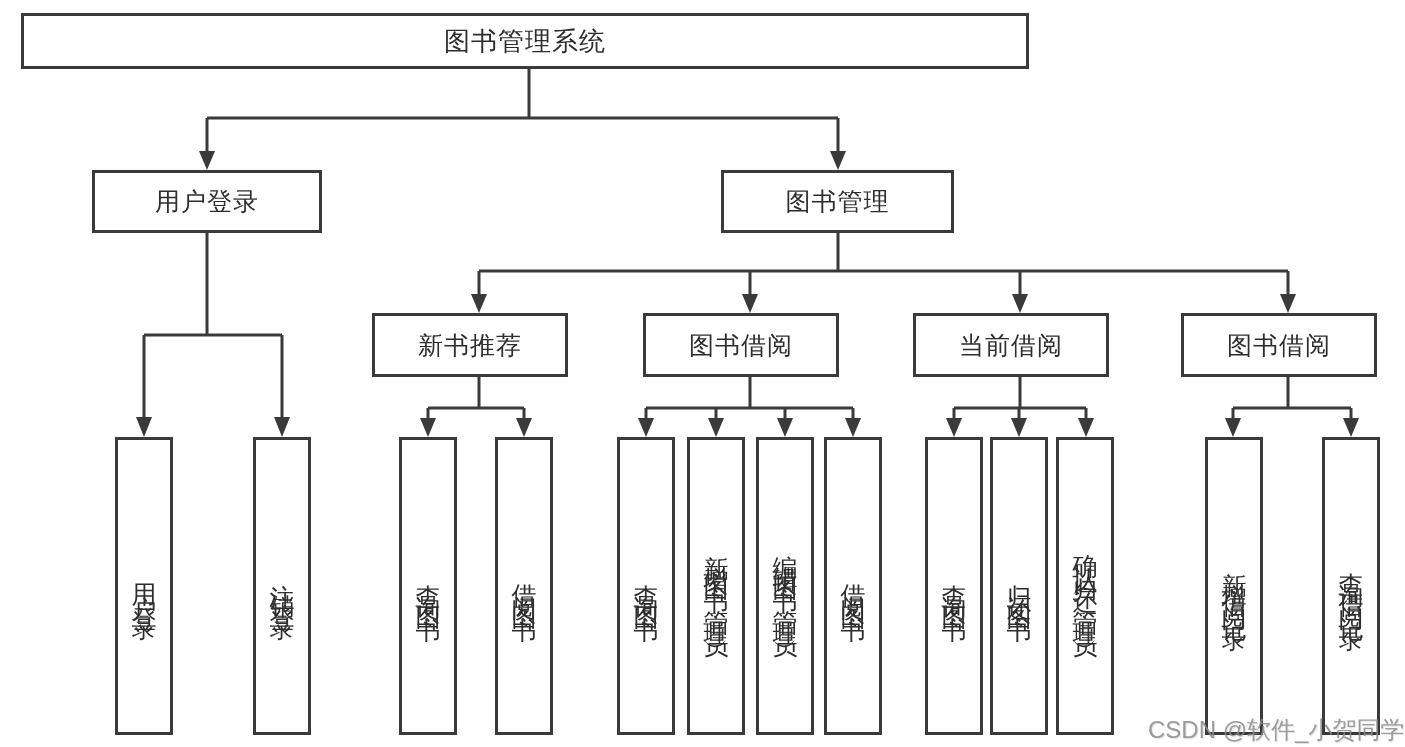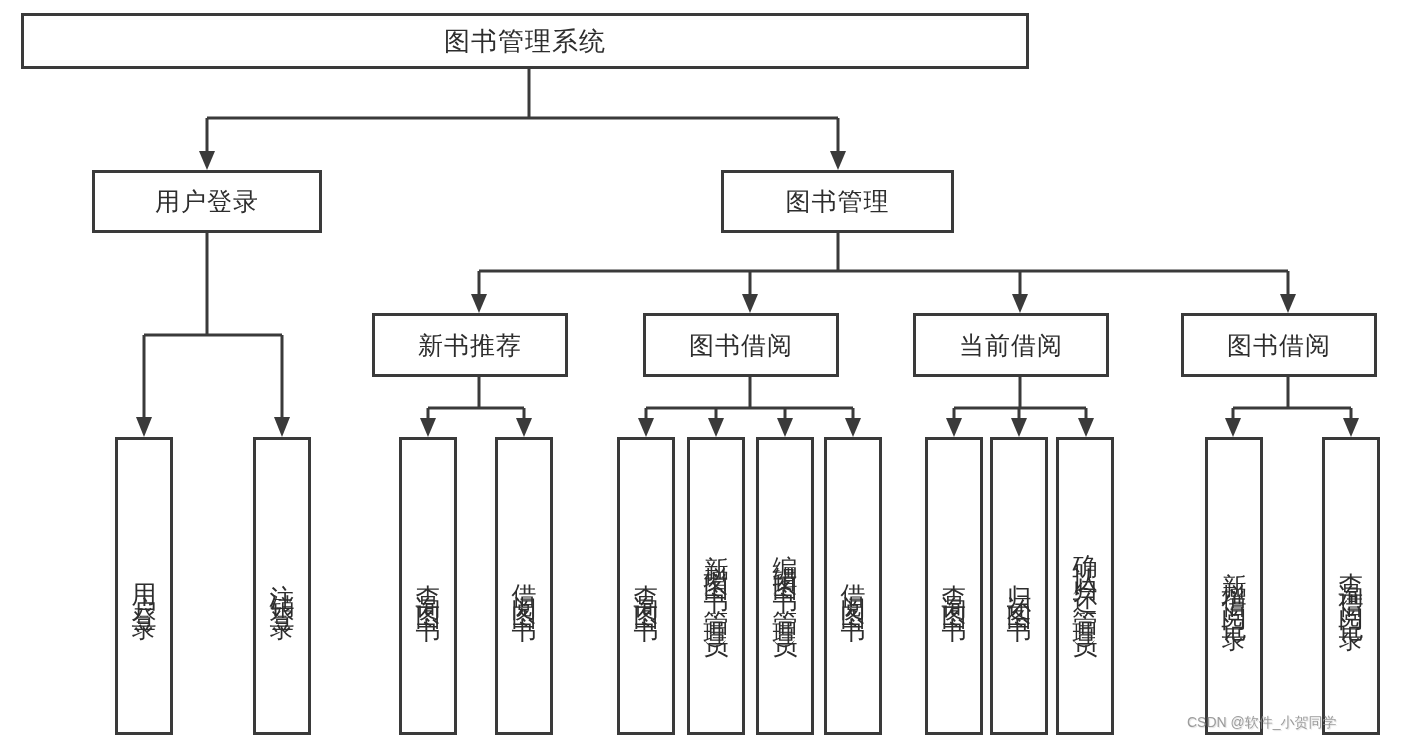--- a/index.html
+++ b/index.html
@@ -42,24 +42,24 @@
   }
   .leaf .vtext {
     writing-mode: vertical-rl;
     text-orientation: mixed;
     letter-spacing: 0.45em;
     line-height: 1;
     white-space: nowrap;
   }
   .watermark {
     position: absolute;
-    left: 1178px;
+    left: 1139px;
     top: 714px;
     width: 215px;
-    font-size: 14px;
+    font-size: 24px;
     color: rgba(140, 140, 140, 0.85);
     text-shadow: 1px 1px 1px rgba(0,0,0,0.12);
     white-space: nowrap;
     z-index: 3;
   }
 </style>
 </head>
 <body>
 
 <div id="canvas">

